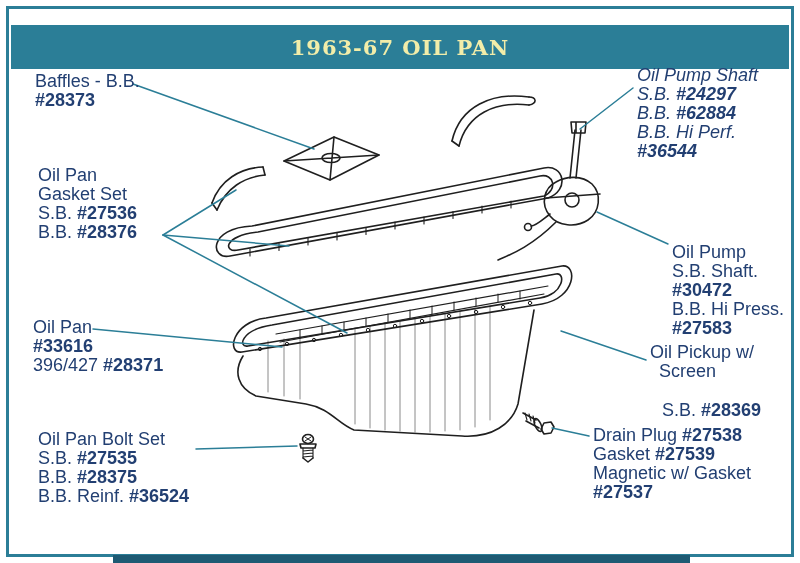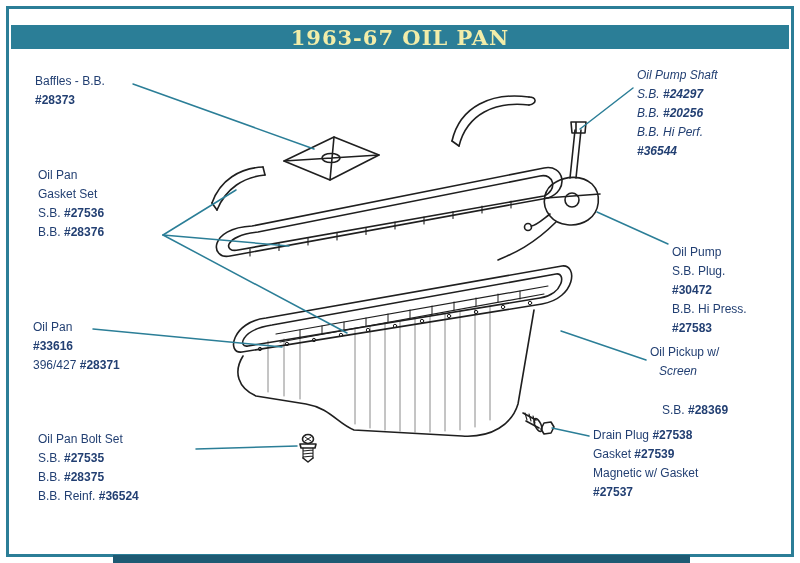--- a/index.html
+++ b/index.html
@@ -6,30 +6,30 @@
     --teal:#2b7e97;
     --header_text:#f2eda9;
     --label_text:#223f72;
     --ink:#1f1f1f;
     --next_bar:#1e5a73;
   }
   *{margin:0;padding:0;box-sizing:border-box;}
   body{background:#ffffff;font-family:"Liberation Sans",sans-serif;}
   .page{position:relative;width:800px;height:563px;background:#ffffff;overflow:hidden;}
   .frame{position:absolute;left:6px;top:6px;right:6px;bottom:6px;border:3px solid var(--teal,#2b7e97);}
-  .header{position:absolute;left:11px;right:11px;top:25px;height:24px;background:var(--teal,#2b7e97);
+  .header{position:absolute;left:11px;right:11px;top:25px;height:44px;background:var(--teal,#2b7e97);
           display:flex;align-items:center;justify-content:center;}
   .title{color:var(--header_text,#f2eda9);font-family:"DejaVu Serif",serif;font-weight:bold;
          font-size:21px;letter-spacing:1px;}
   .art{position:absolute;left:0;top:0;width:800px;height:563px;}
   .ink{stroke:var(--ink,#1f1f1f);}
   .lead{stroke:var(--teal,#2b7e97);}
-  .label{position:absolute;color:var(--label_text,#223f72);font-size:12px;line-height:19px;white-space:nowrap;}
+  .label{position:absolute;color:var(--label_text,#223f72);font-size:18px;line-height:19px;white-space:nowrap;}
   .num{font-weight:bold;}
-  .ind1{padding-left:9px;font-style:italic;}
+  .ind1{padding-left:9px;}
   .ind2{padding-left:12px;margin-top:20px;}
   .next-bar{position:absolute;left:113px;width:577px;height:8px;bottom:0;background:var(--next_bar,#1e5a73);}
 </style>
 </head>
 <body>
 
 <div class="page">
 
   <div class="frame"></div>
 
@@ -149,28 +149,28 @@
   <div class="label" style="left:38px;top:430px;">
     <div><span>Oil Pan Bolt Set</span></div>
     <div><span>S.B. </span><span class="num">#27535</span></div>
     <div><span>B.B. </span><span class="num">#28375</span></div>
     <div><span>B.B. Reinf. </span><span class="num">#36524</span></div>
   </div>
 
   <div class="label" style="left:637px;top:66px;font-style:italic;">
     <div><span>Oil Pump Shaft</span></div>
     <div><span>S.B. </span><span class="num">#24297</span></div>
-    <div><span>B.B. </span><span class="num">#20256</span></div>
+    <div><span>B.B. </span><span class="num">#62884</span></div>
     <div><span>B.B. Hi Perf.</span></div>
     <div><span class="num">#36544</span></div>
   </div>
 
   <div class="label" style="left:672px;top:230px;margin-top:13px;">
     <div><span>Oil Pump</span></div>
-    <div><span>S.B. Plug.</span></div>
+    <div><span>S.B. Shaft.</span></div>
     <div><span class="num">#30472</span></div>
     <div><span>B.B. Hi Press.</span></div>
     <div><span class="num">#27583</span></div>
   </div>
 
   <div class="label" style="left:650px;top:343px;">
     <div><span>Oil Pickup w/</span></div>
     <div class="ind1"><span>Screen</span></div>
     <div class="ind2"><span>S.B. </span><span class="num">#28369</span></div>
   </div>

